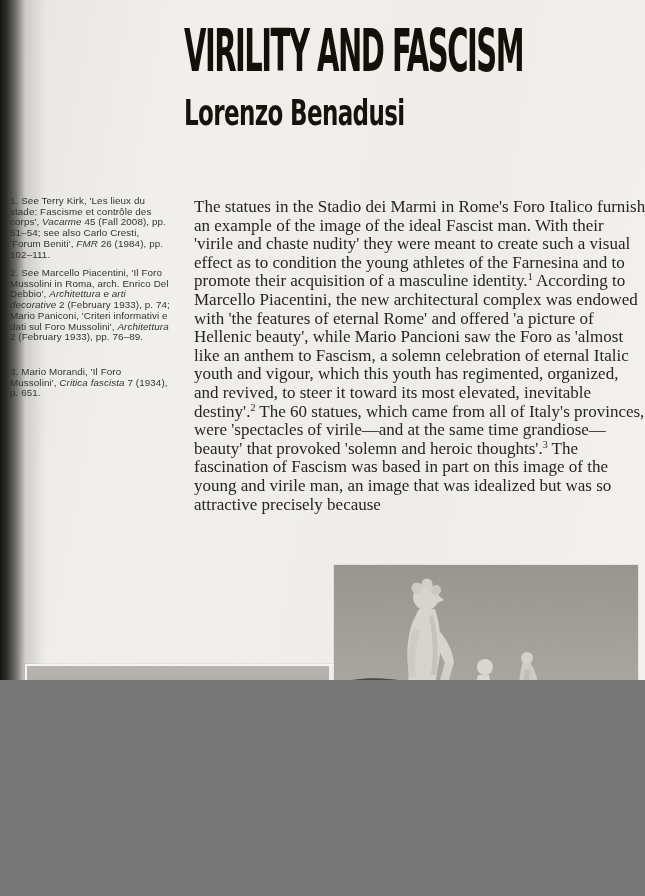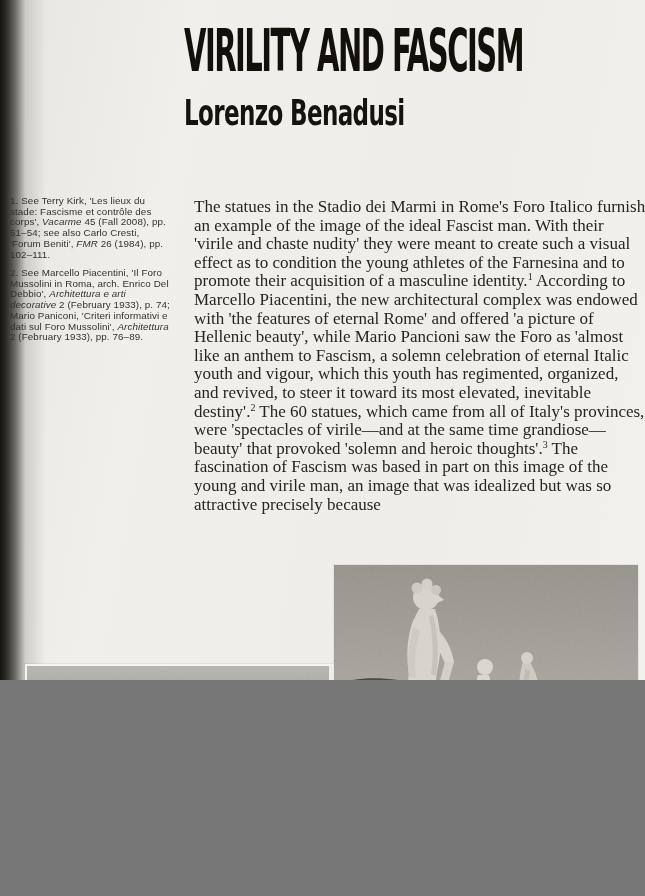--- a/index.html
+++ b/index.html
@@ -49,20 +49,21 @@
 
   <div class="spine"></div>
 
   <div class="title">VIRILITY AND FASCISM</div>
   <div class="author">Lorenzo Benadusi</div>
 
   <p class="note note-1"><span>1. See Terry Kirk, 'Les lieux du stade: Fascisme et contrôle des corps', </span><span class="it">Vacarme</span><span> 45 (Fall 2008), pp. 51–54; see also Carlo Cresti, 'Forum Beniti', </span><span class="it">FMR</span><span> 26 (1984), pp. 102–111.</span></p>
 
   <p class="note note-2"><span>2. See Marcello Piacentini, 'Il Foro Mussolini in Roma, arch. Enrico Del Debbio', </span><span class="it">Architettura e arti decorative</span><span> 2 (February 1933), p. 74; Mario Paniconi, 'Criteri informativi e dati sul Foro Mussolini', </span><span class="it">Architettura</span><span> 2 (February 1933), pp. 76–89.</span></p>
 
+  <p class="note note-3"><span>3. Mario Morandi, 'Il Foro Mussolini', </span><span class="it">Critica fascista</span><span> 7 (1934), p. 651.</span></p>
 
   <p class="bodytext"><span>The statues in the Stadio dei Marmi in Rome's Foro Italico furnish an example of the image of the ideal Fascist man. With their 'virile and chaste nudity' they were meant to create such a visual effect as to condition the young athletes of the Farnesina and to promote their acquisition of a masculine identity.</span><sup>1</sup><span> According to Marcello Piacentini, the new architectural complex was endowed with 'the features of eternal Rome' and offered 'a picture of Hellenic beauty', while Mario Pancioni saw the Foro as 'almost like an anthem to Fascism, a solemn celebration of eternal Italic youth and vigour, which this youth has regimented, organized, and revived, to steer it toward its most elevated, inevitable destiny'.</span><sup>2</sup><span> The 60 statues, which came from all of Italy's provinces, were 'spectacles of virile—and at the same time grandiose—beauty' that provoked 'solemn and heroic thoughts'.</span><sup>3</sup><span> The fascination of Fascism was based in part on this image of the young and virile man, an image that was idealized but was so attractive precisely because</span></p>
 
   <div class="photo photo-left">
     <svg width="302" height="190" viewBox="0 0 302 190" xmlns="http://www.w3.org/2000/svg">
       <defs>
         <linearGradient id="skyL" x1="0" y1="0" x2="0" y2="1">
           <stop offset="0" stop-color="#b7b5af"></stop>
             <stop offset="1" stop-color="#a3a19a"></stop>
         </linearGradient>

